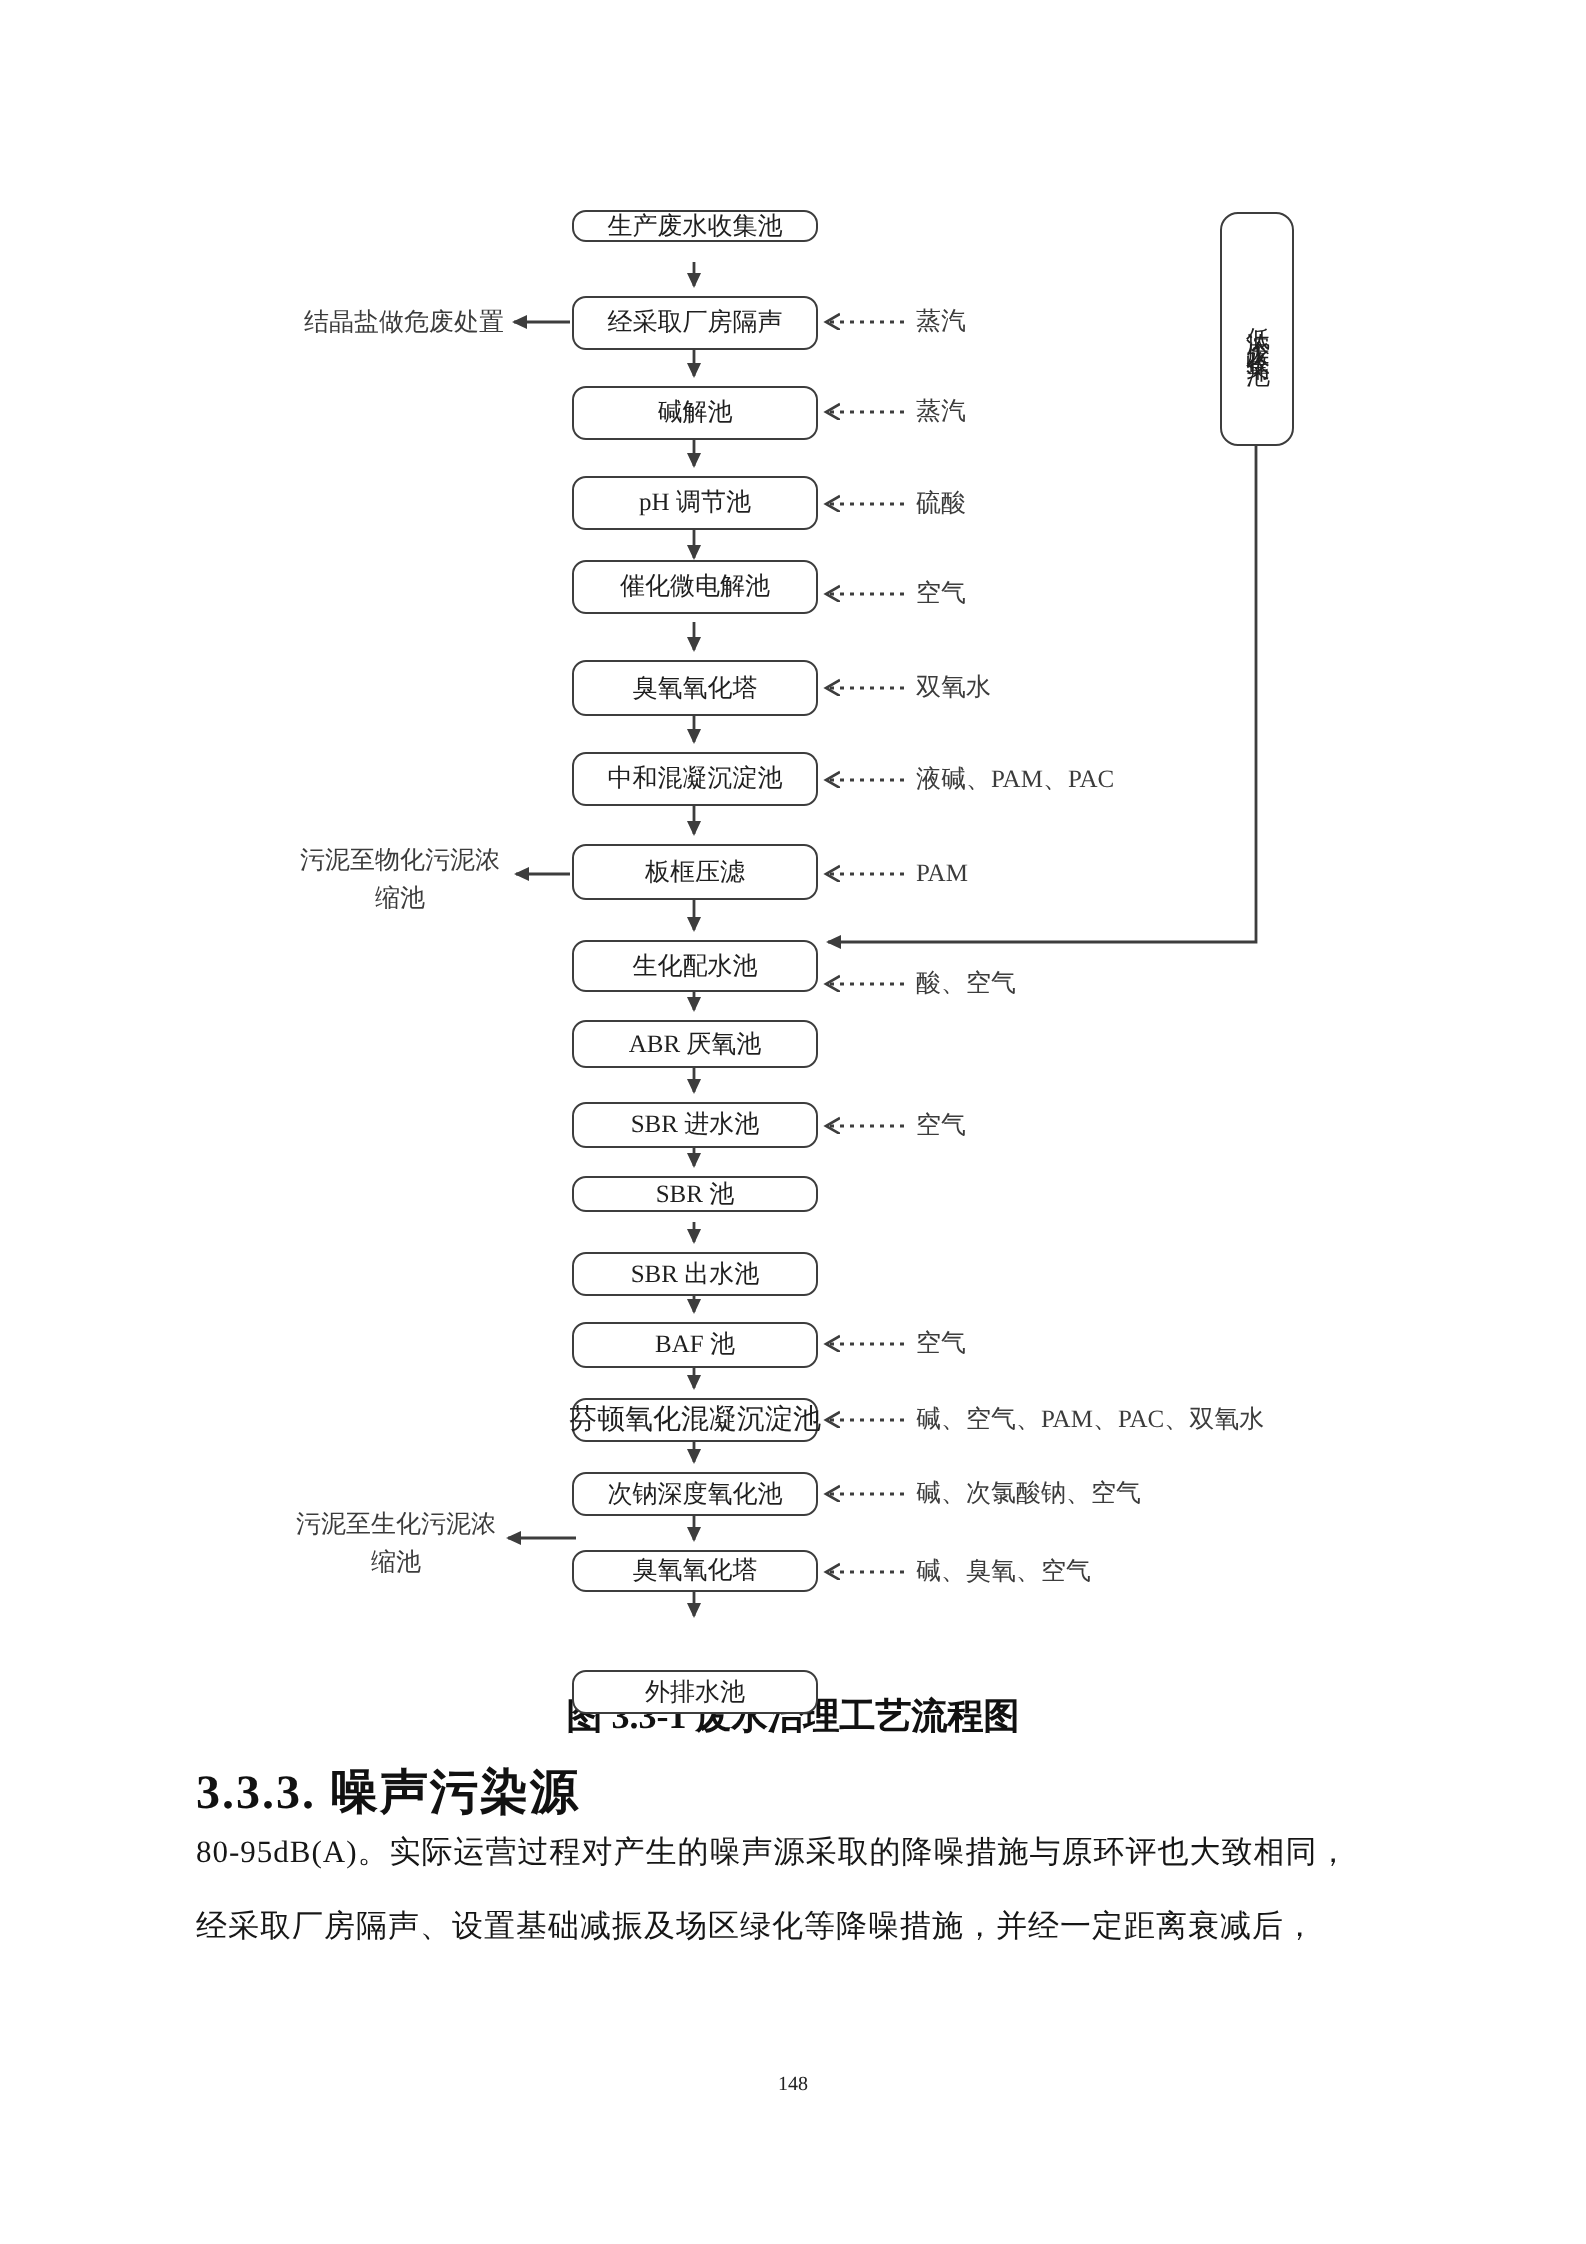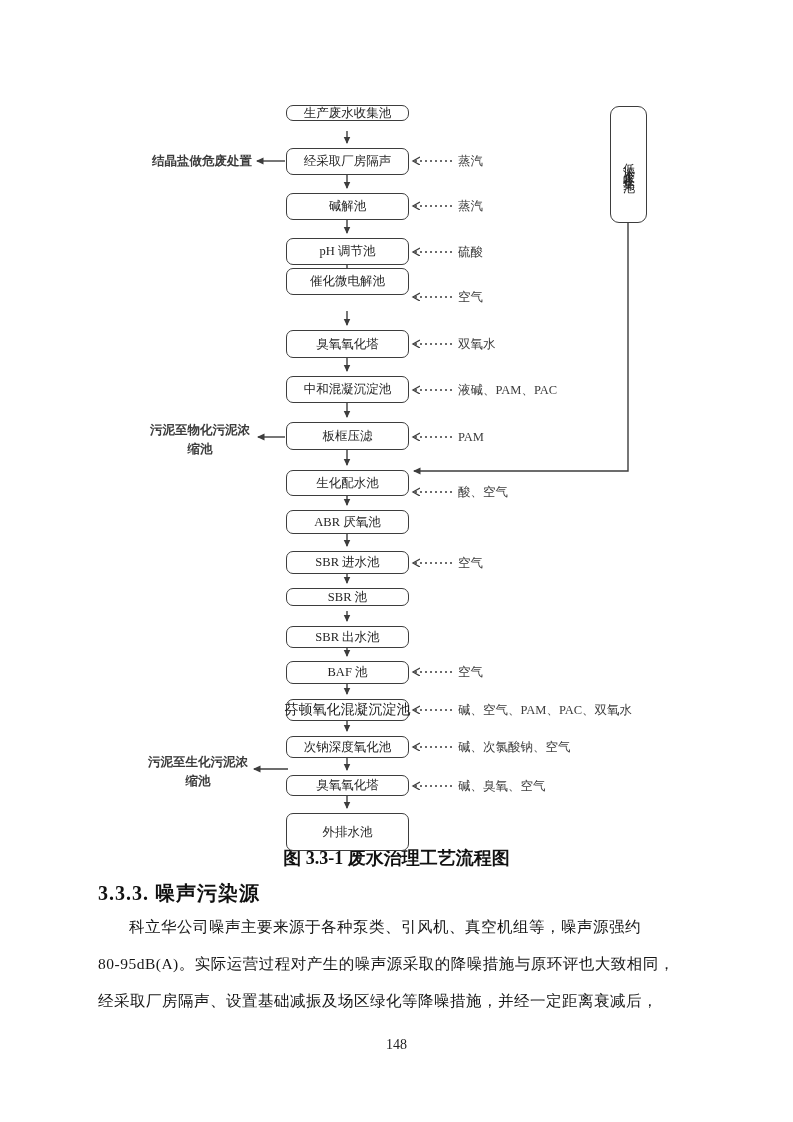--- a/index.html
+++ b/index.html
@@ -22,36 +22,36 @@
     display:flex;align-items:center;justify-content:center;
     writing-mode:vertical-rl;text-orientation:upright;
     font-size:12px;letter-spacing:3px;color:#1f1f1f;box-sizing:border-box;z-index:2;
   }
   .in-label{
     position:absolute;left:458px;transform:translateY(-50%);
     font-size:12.5px;color:#3c3c3c;white-space:nowrap;z-index:2;
   }
   .out-label{
     position:absolute;font-size:12.5px;color:#3c3c3c;text-align:center;
-    line-height:19px;z-index:2;font-weight:bold;
+    line-height:19px;z-index:2;
   }
   .fig-caption{
     position:absolute;top:846px;left:0;width:793px;text-align:center;
     font-weight:bold;font-size:18px;color:#111;
   }
   .sec-heading{
     position:absolute;top:880px;left:98px;margin:0;
-    font-weight:bold;font-size:20px;color:#111;letter-spacing:1px;
+    font-weight:bold;font-size:24px;color:#111;letter-spacing:1px;
   }
   .body-text{position:absolute;top:908px;left:98px;width:600px;font-size:15.5px;color:#161616;}
   .body-line{line-height:37px;white-space:nowrap;letter-spacing:0.5px;}
   .body-line.indent{padding-left:31px;}
   .page-num{
     position:absolute;top:1037px;left:0;width:793px;text-align:center;
-    font-size:14px;color:#222;
+    font-size:10px;color:#222;
   }
 </style>
 </head>
 <body>
 
 <div class="page">
 
   <svg class="flow-svg" width="793" height="860" viewBox="0 0 793 860">
     <defs>
       <marker id="mTri" markerWidth="9" markerHeight="8" refX="6.5" refY="3.5" orient="auto" markerUnits="userSpaceOnUse">
@@ -102,34 +102,34 @@
         <line x1="452" y1="747" x2="413" y2="747" marker-end="url(#mOpen)"></line>
         <line x1="452" y1="786" x2="413" y2="786" marker-end="url(#mOpen)"></line>
       </g>
     </g>
   </svg>
 
   <div class="fbox" style="top:105px;height:16px">生产废水收集池</div>
   <div class="fbox" style="top:148px;height:27px">经采取厂房隔声</div>
   <div class="fbox" style="top:193px;height:27px">碱解池</div>
   <div class="fbox" style="top:238px;height:27px">pH 调节池</div>
-  <div class="fbox" style="top:268px;height:27px">催化微电解池</div>
+  <div class="fbox" style="top:280px;height:27px">催化微电解池</div>
   <div class="fbox" style="top:330px;height:28px">臭氧氧化塔</div>
   <div class="fbox" style="top:376px;height:27px">中和混凝沉淀池</div>
   <div class="fbox" style="top:422px;height:28px">板框压滤</div>
   <div class="fbox" style="top:470px;height:26px">生化配水池</div>
   <div class="fbox" style="top:510px;height:24px">ABR 厌氧池</div>
   <div class="fbox" style="top:551px;height:23px">SBR 进水池</div>
   <div class="fbox" style="top:588px;height:18px">SBR 池</div>
   <div class="fbox" style="top:626px;height:22px">SBR 出水池</div>
   <div class="fbox" style="top:661px;height:23px">BAF 池</div>
   <div class="fbox" style="top:699px;height:22px;font-size:14px">芬顿氧化混凝沉淀池</div>
   <div class="fbox" style="top:736px;height:22px">次钠深度氧化池</div>
   <div class="fbox" style="top:775px;height:21px">臭氧氧化塔</div>
-  <div class="fbox" style="top:813px;height:38px">外排水池</div>
+  <div class="fbox" style="top:835px;height:22px">外排水池</div>
 
   <div class="side-box">低浓废水收集池</div>
 
   <div class="in-label" style="top:161px">蒸汽</div>
   <div class="in-label" style="top:206px">蒸汽</div>
   <div class="in-label" style="top:252px">硫酸</div>
   <div class="in-label" style="top:297px">空气</div>
   <div class="in-label" style="top:344px">双氧水</div>
   <div class="in-label" style="top:390px">液碱、PAM、PAC</div>
   <div class="in-label" style="top:437px">PAM</div>
@@ -142,20 +142,19 @@
 
   <div class="out-label" style="top:152px;left:146px;width:106px;text-align:right;white-space:nowrap">结晶盐做危废处置</div>
   <div class="out-label" style="top:753px;left:146px;width:104px">污泥至生化污泥浓缩池</div>
   <div class="out-label" style="top:421px;left:150px;width:100px">污泥至物化污泥浓缩池</div>
 
   <div class="fig-caption">图 3.3-1 废水治理工艺流程图</div>
 
   <h2 class="sec-heading">3.3.3. 噪声污染源</h2>
 
   <div class="body-text">
-    <div class="body-line indent">科立华公司噪声主要来源于各种泵类、引风机、真空机组等，噪声源强约</div>
     <div class="body-line">80-95dB(A)。实际运营过程对产生的噪声源采取的降噪措施与原环评也大致相同，</div>
     <div class="body-line">经采取厂房隔声、设置基础减振及场区绿化等降噪措施，并经一定距离衰减后，</div>
   </div>
 
   <div class="page-num">148</div>
 
 </div>
 
 </body></html>

